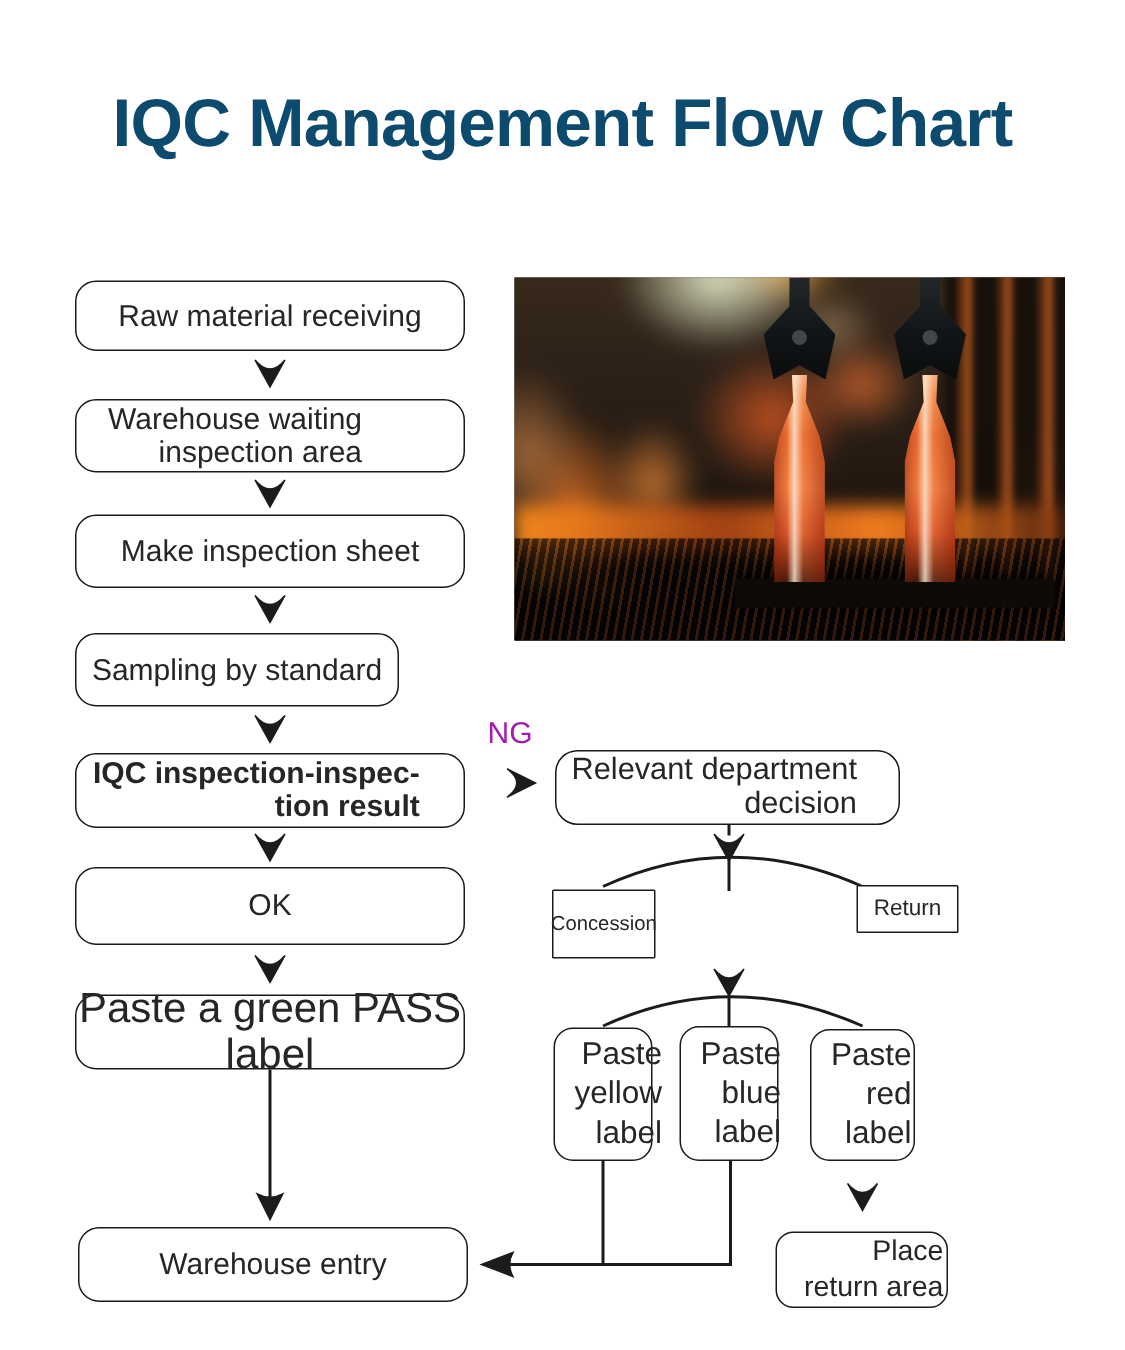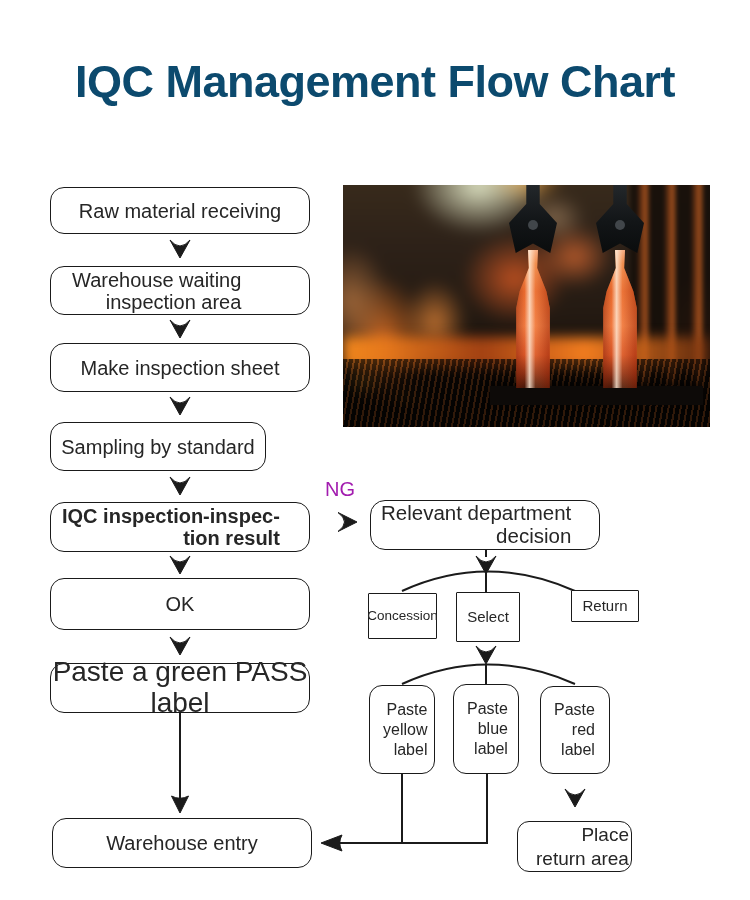--- a/index.html
+++ b/index.html
@@ -26,21 +26,21 @@
   .b5{left:50px;top:502px;width:260px;height:50px;padding-left:11px;font-weight:bold;}
   .b6{left:50px;top:578px;width:260px;height:52px;}
   .b7{left:50px;top:663px;width:260px;height:50px;font-size:28px;}
   .b8{left:52px;top:818px;width:260px;height:50px;}
   .ng{position:absolute;left:325px;top:478px;font-size:20px;color:#a21caf;}
   .decision{left:370px;top:500px;width:230px;height:50px;font-size:20.5px;padding-left:10px;border-radius:15px;}
   .opt{border-radius:1px;font-size:15px;}
   .o1{left:368px;top:593px;width:69px;height:46px;font-size:13.5px;}
   .o2{left:456px;top:592px;width:64px;height:50px;}
   .o3{left:571px;top:590px;width:68px;height:32px;}
-  .act{border-radius:13px;font-size:16px;line-height:1.25;padding-left:13px;}
+  .act{border-radius:13px;font-size:21px;line-height:1.25;padding-left:13px;}
   .a1{left:369px;top:685px;width:66px;height:89px;}
   .a2{left:453px;top:684px;width:66px;height:90px;}
   .a3{left:540px;top:686px;width:70px;height:88px;}
   .ret{left:517px;top:821px;width:115px;height:51px;font-size:19px;line-height:1.25;padding-left:18px;border-radius:12px;}
 
   
   .photo{position:absolute;left:343px;top:185px;width:367px;height:242px;overflow:hidden;background:#241811;}
   .photo .bg{position:absolute;inset:-16px;filter:blur(7px);
     background:
       radial-gradient(95px 70px at 38% 6%, rgba(232,238,205,0.95), rgba(232,238,205,0) 70%),
@@ -123,21 +123,20 @@
   <div class="box b5 left">IQC inspection-inspec-
 tion result</div>
   <div class="box b6">OK</div>
   <div class="box b7">Paste a green PASS label</div>
   <div class="box b8">Warehouse entry</div>
 
   <div class="ng">NG</div>
   <div class="box decision left">Relevant department
 decision</div>
   <div class="box opt o1">Concession</div>
-  <div class="box opt o2">Select</div>
   <div class="box opt o3">Return</div>
   <div class="box act a1 left">Paste
 yellow
 label</div>
   <div class="box act a2 left">Paste
 blue
 label</div>
   <div class="box act a3 left">Paste
 red
 label</div>

